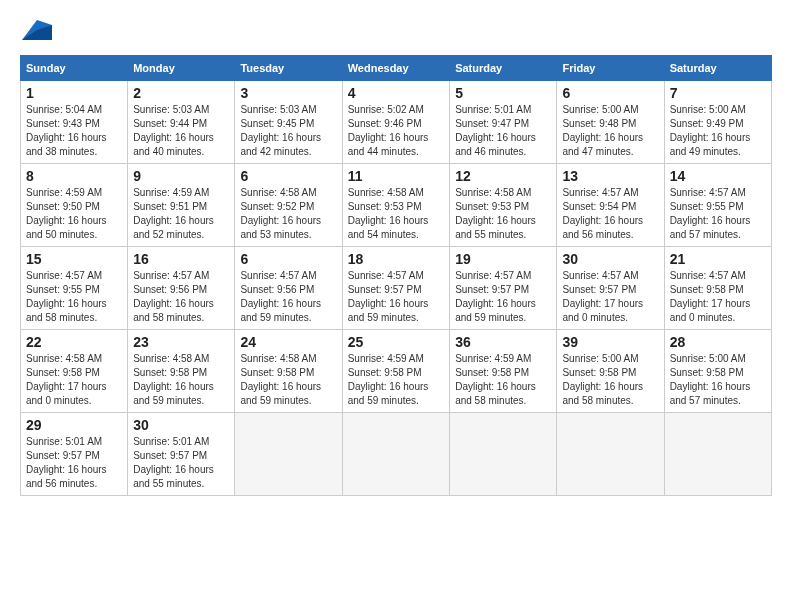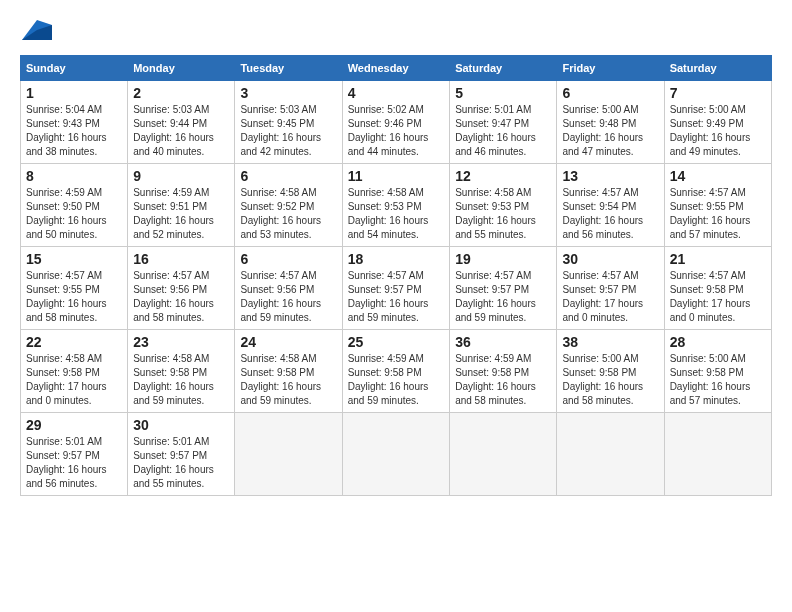--- a/index.html
+++ b/index.html
@@ -329,21 +329,21 @@
         </td>
         <td>
           <span class="day-number">36</span>
         <div class="day-info">
           Sunrise: 4:59 AM<br>
           Sunset: 9:58 PM<br>
           Daylight: 16 hours and 58 minutes.
         </div>
         </td>
         <td>
-          <span class="day-number">38</span>
+          <span class="day-number">39</span>
         <div class="day-info">
           Sunrise: 5:00 AM<br>
           Sunset: 9:58 PM<br>
           Daylight: 16 hours and 58 minutes.
         </div>
         </td>
         <td>
           <span class="day-number">28</span>
         <div class="day-info">
           Sunrise: 5:00 AM<br>

